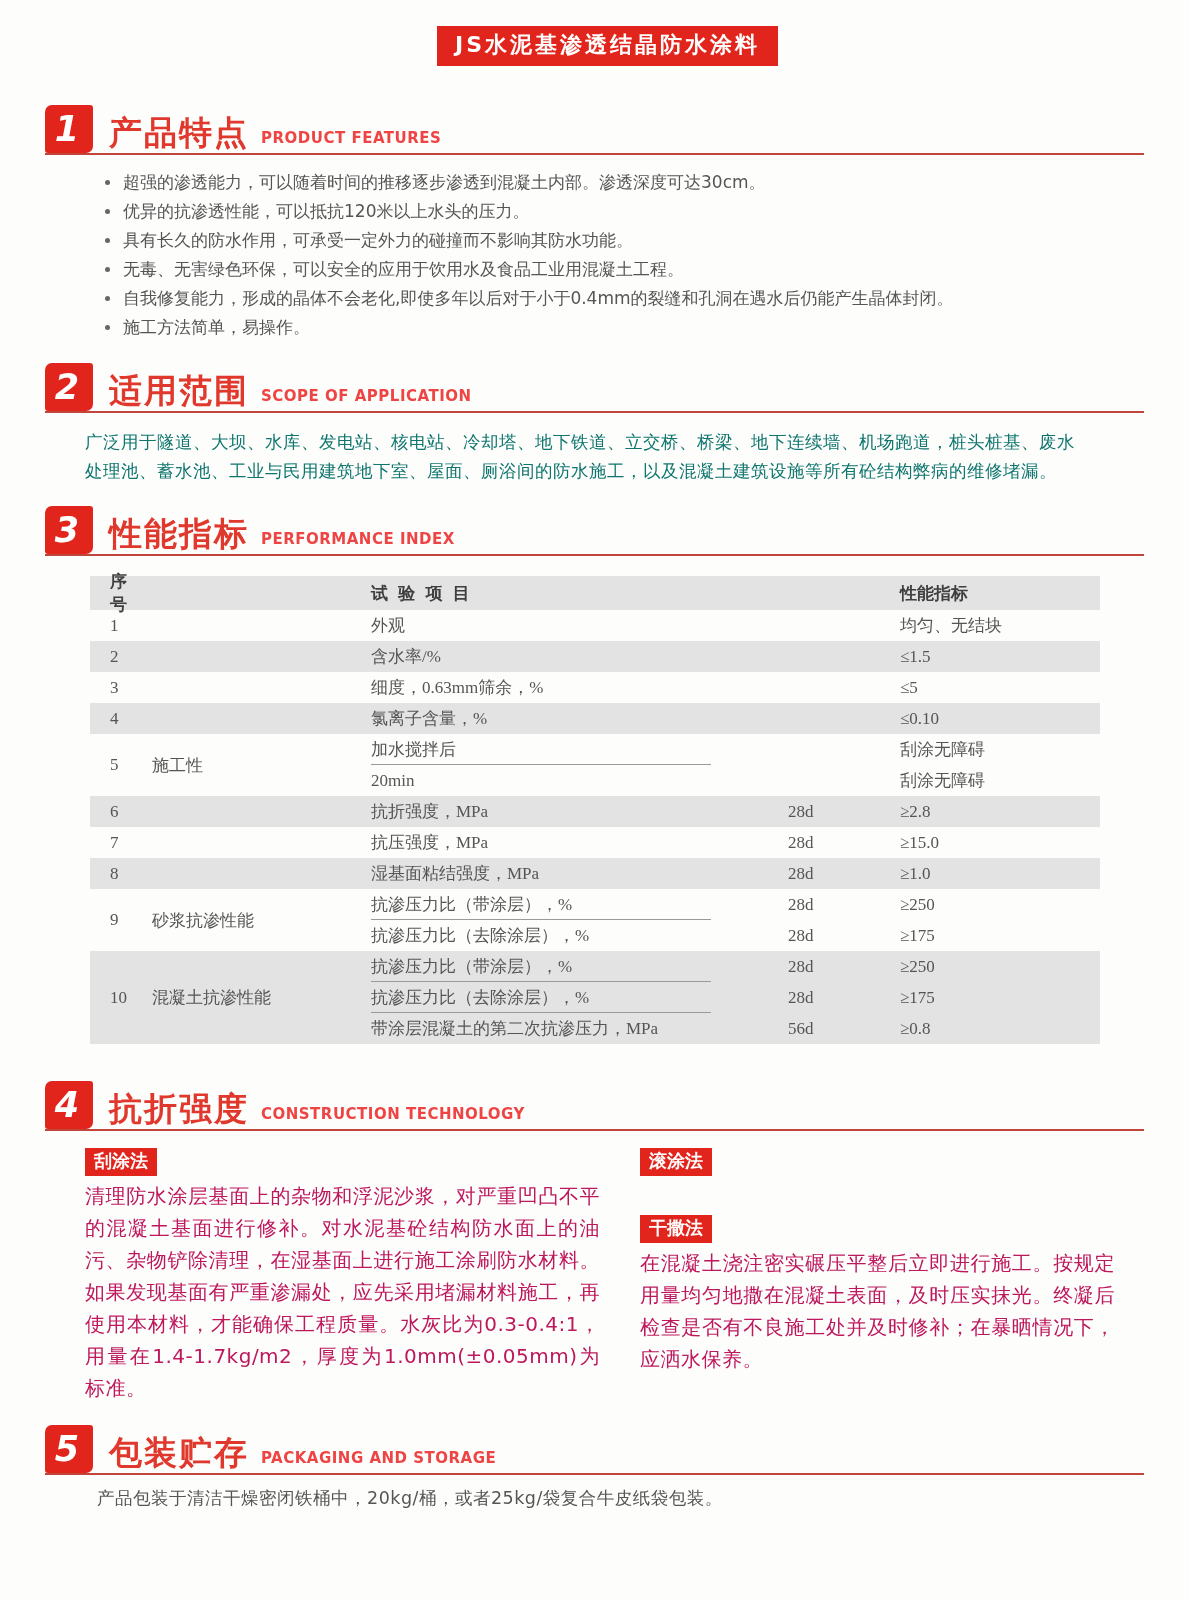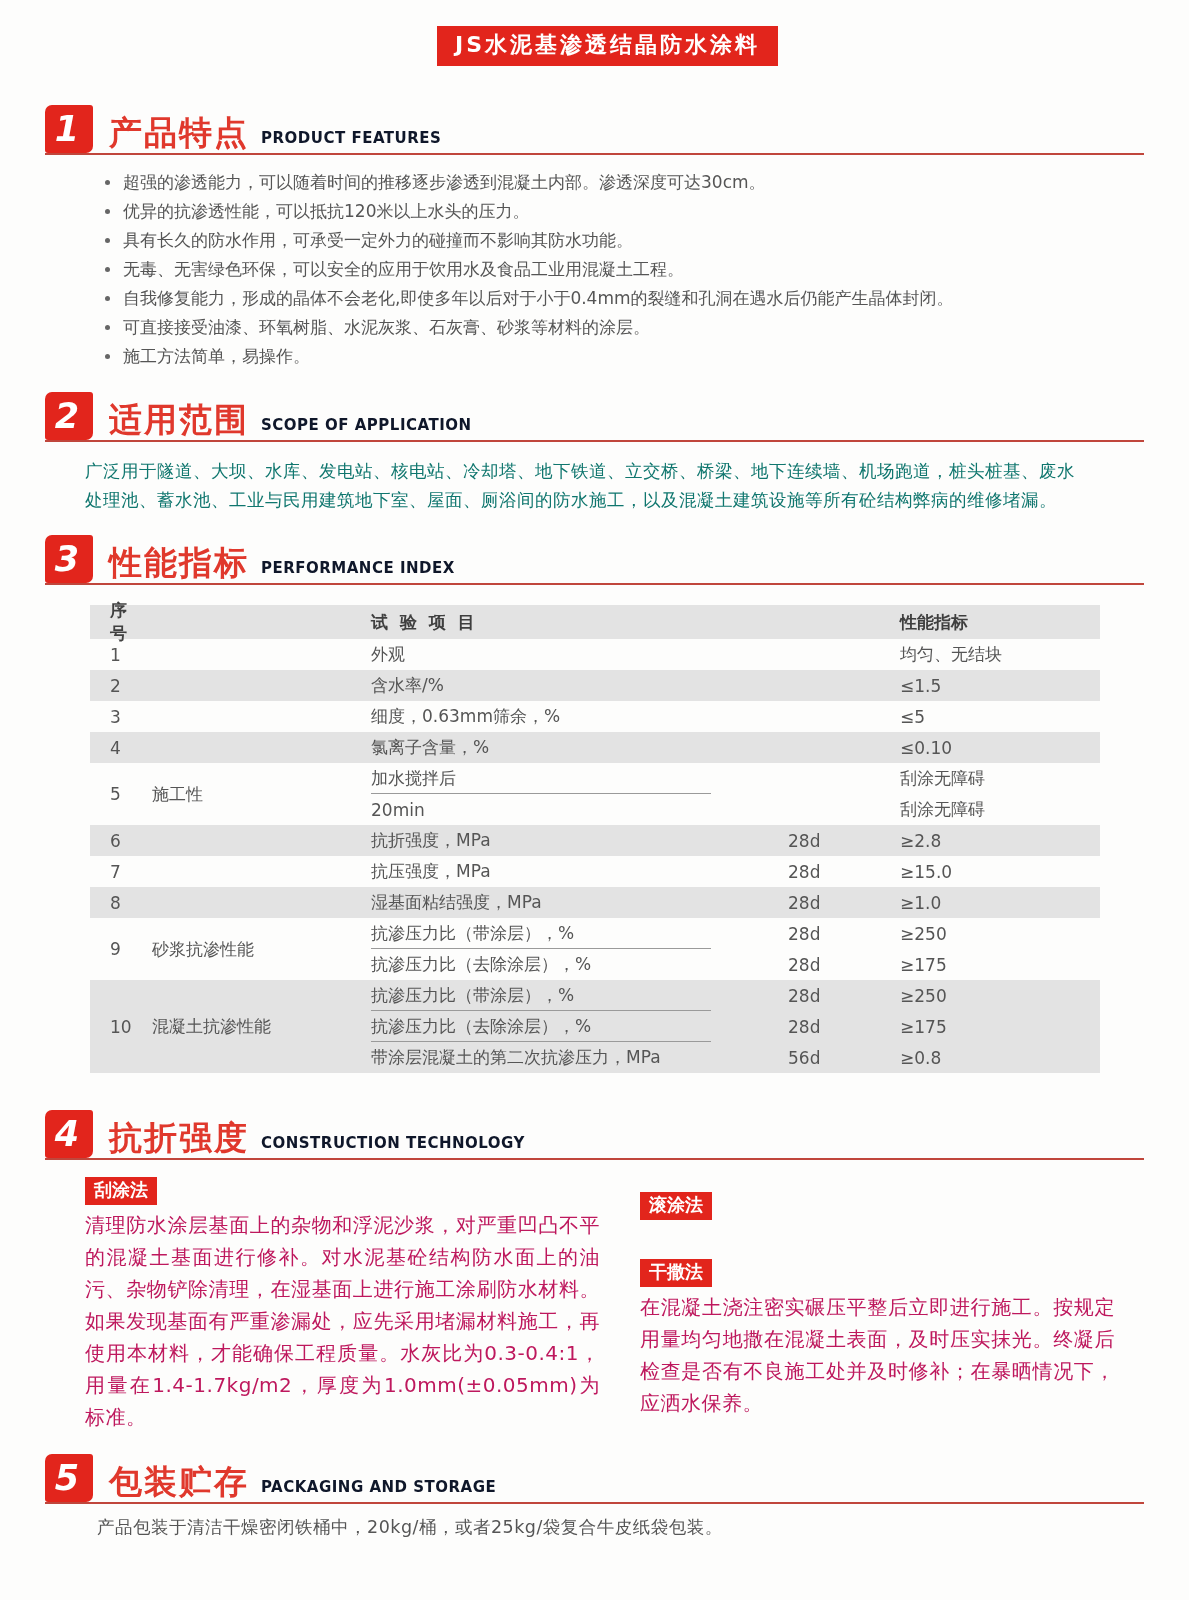--- a/index.html
+++ b/index.html
@@ -32,21 +32,21 @@
     font-size:35px; font-weight:700; font-style:italic;
     display:flex; align-items:center; justify-content:center;
     padding-right:4px;
   }
   .sec-zh {
     color:#e0382c; font-size:33px; font-weight:700;
     margin-left:16px; letter-spacing:2px; line-height:1.1;
     padding-bottom:2px;
   }
   .sec-en {
-    color:#0f172a; font-size:15px; font-weight:700;
+    color:#ef4444; font-size:15px; font-weight:700;
     margin-left:12px; padding-bottom:6px; letter-spacing:0.5px;
   }
 
   
   .sec-features { margin-top:39px; }
   .bullets { list-style:none; margin:13px 0 0 58px; }
   .bullets li {
     position:relative; padding-left:20px;
     font-size:17px; line-height:29px; color:#555;
   }
@@ -58,42 +58,42 @@
   
   .sec-scope { margin-top:21px; }
   .scope-text {
     margin:15px 0 0 40px; width:1005px;
     font-size:17.5px; line-height:29px; color:#0f766e;
     letter-spacing:0.5px;
   }
 
   
   .sec-performance { margin-top:20px; }
-  .ptable { margin:20px 0 0 45px; width:1010px; font-size:17px; color:#555; }
+  .ptable { margin:20px 0 0 45px; width:1010px; font-size:17px; color:#555;font-family:Liberation Serif, serif; }
   .trow, .thead { display:flex; align-items:center; }
   .thead { background:#e3e3e3; height:34px; font-weight:700; color:#3f3f3f; }
   .trow.shaded { background:#e3e3e3; }
   .c-no   { flex:0 0 48px;  padding-left:20px; }
   .c-group{ flex:0 0 225px; padding-left:14px; }
   .c-items{ flex:1; }
   .item-line { display:flex; align-items:center; height:18px; }
   .trow .item-line { height:31px; }
   .trow.multi .item-line { height:31px; }
   .i-name { flex:0 0 405px; padding-left:8px; position:relative; height:100%; display:flex; align-items:center; }
   .i-age  { flex:0 0 112px; padding-left:20px; }
   .i-value{ flex:1; padding-left:20px; }
   .item-line.divided .i-name::after {
     content:""; position:absolute; left:8px; bottom:0;
     width:340px; height:1px; background:#9a9a9a;
   }
   .thead .i-name { letter-spacing:3px; }
 
   
   .sec-construction { margin-top:37px; }
-  .methods { display:flex; margin:17px 0 0 40px; width:1030px;align-items:center; }
+  .methods { display:flex; margin:17px 0 0 40px; width:1030px; }
   .mcol-left  { width:515px; }
   .mcol-right { width:475px; margin-left:40px; }
   .mtag {
     display:inline-block; background:#e2251c; color:#fff;
     font-size:18px; font-weight:600; padding:1px 9px 3px 9px;
   }
   .mtext {
     margin-top:4px; font-size:20px; line-height:32px;
     color:#be185d; text-align:justify; letter-spacing:0.5px;
   }
@@ -115,21 +115,20 @@
       <span class="sec-num">1</span>
       <span class="sec-zh">产品特点</span>
       <span class="sec-en">PRODUCT FEATURES</span>
     </div>
     <ul class="bullets" id="features-list">
         <li>超强的渗透能力，可以随着时间的推移逐步渗透到混凝土内部。渗透深度可达30cm。</li>
         <li>优异的抗渗透性能，可以抵抗120米以上水头的压力。</li>
         <li>具有长久的防水作用，可承受一定外力的碰撞而不影响其防水功能。</li>
         <li>无毒、无害绿色环保，可以安全的应用于饮用水及食品工业用混凝土工程。</li>
         <li>自我修复能力，形成的晶体不会老化,即使多年以后对于小于0.4mm的裂缝和孔洞在遇水后仍能产生晶体封闭。</li>
-        <li>可直接接受油漆、环氧树脂、水泥灰浆、石灰膏、砂浆等材料的涂层。</li>
         <li>施工方法简单，易操作。</li>
       </ul>
   </section>
 
   <section class="sec-scope">
     <div class="sec-head">
       <span class="sec-num">2</span>
       <span class="sec-zh">适用范围</span>
       <span class="sec-en">SCOPE OF APPLICATION</span>
     </div>

